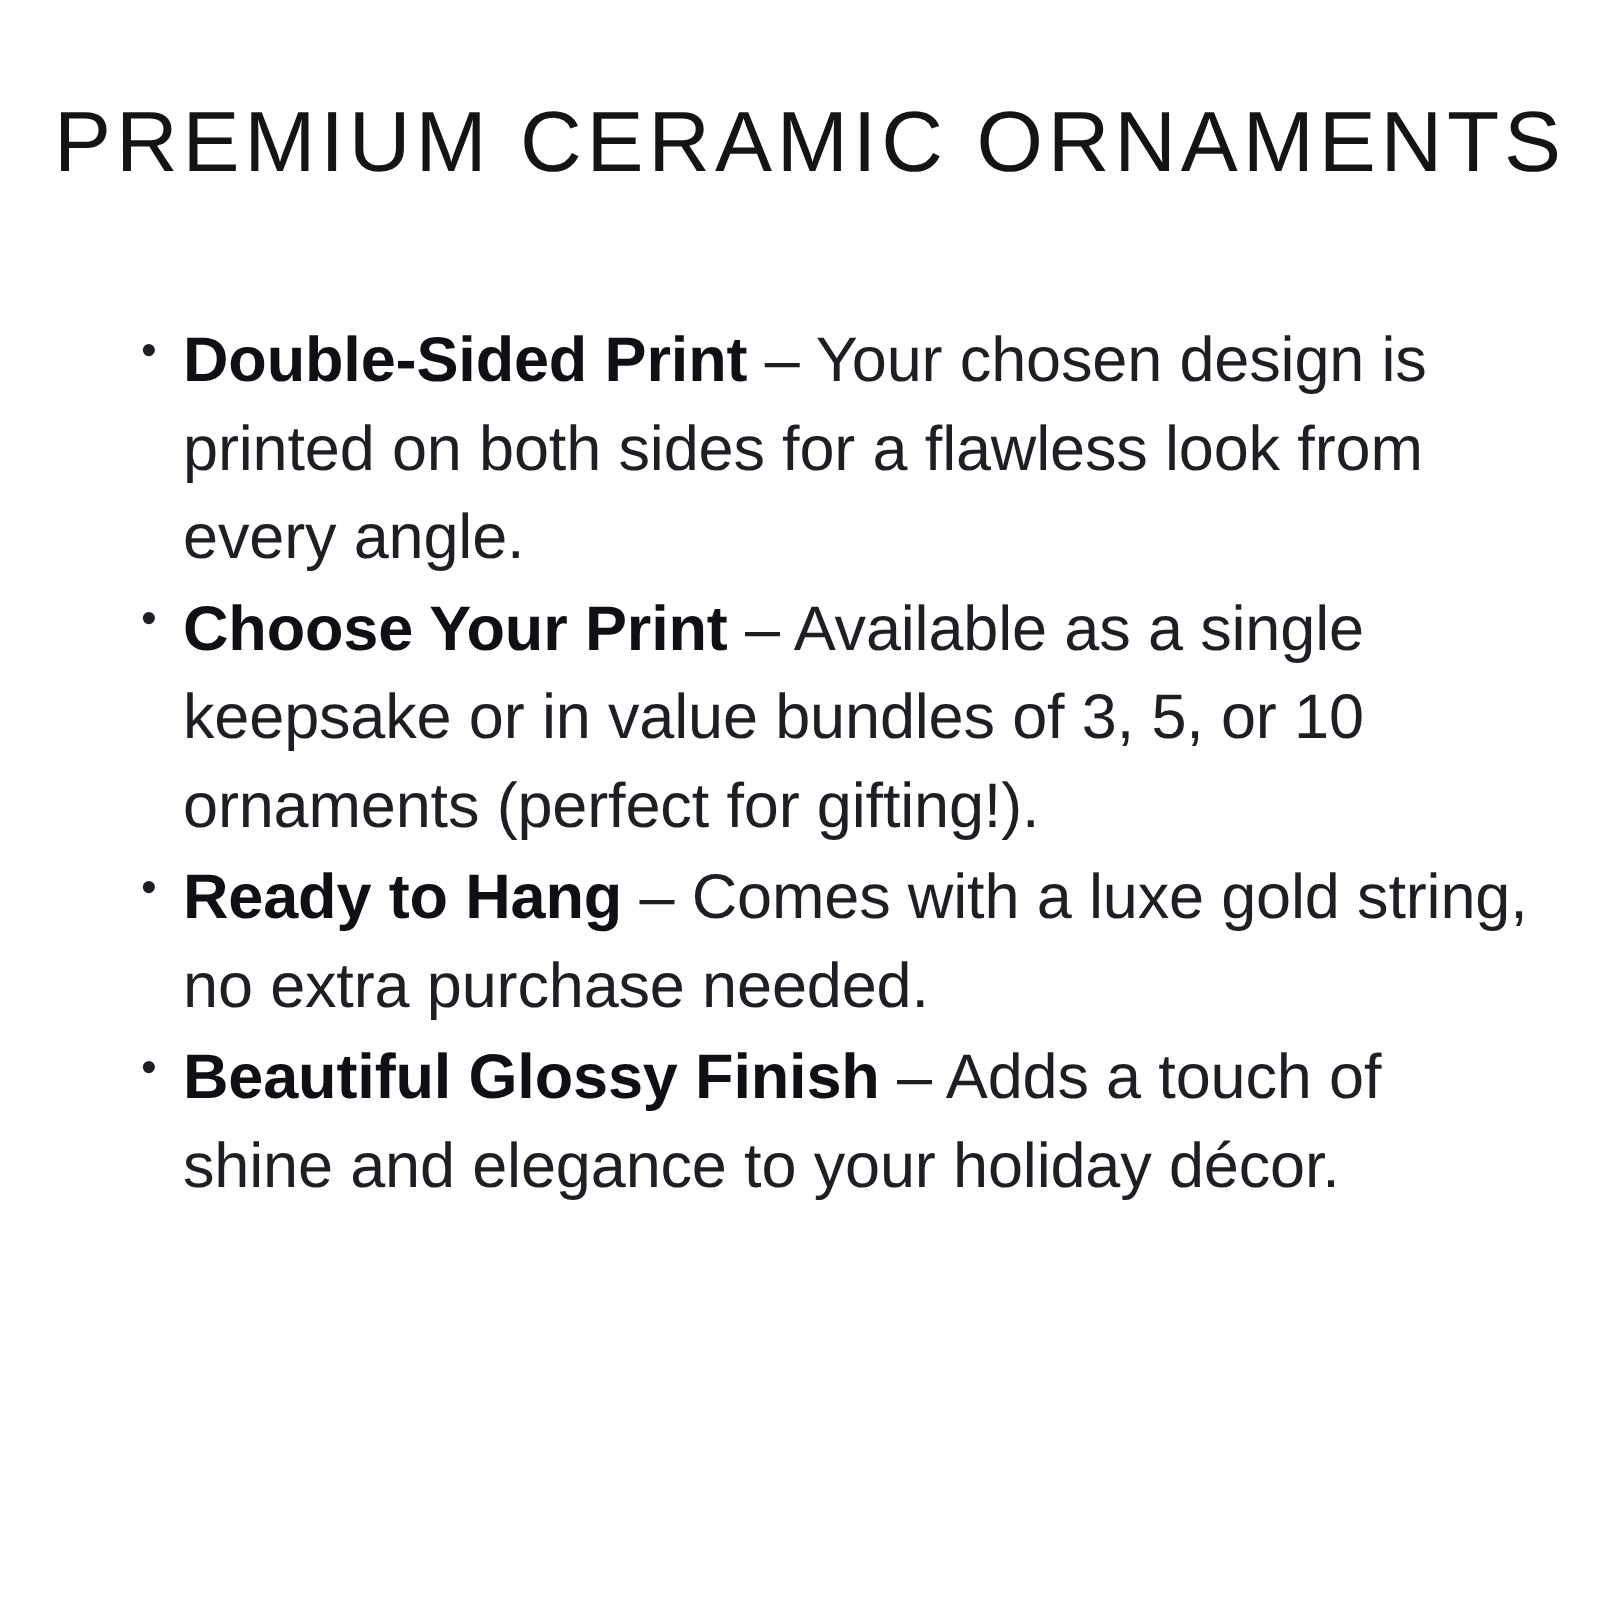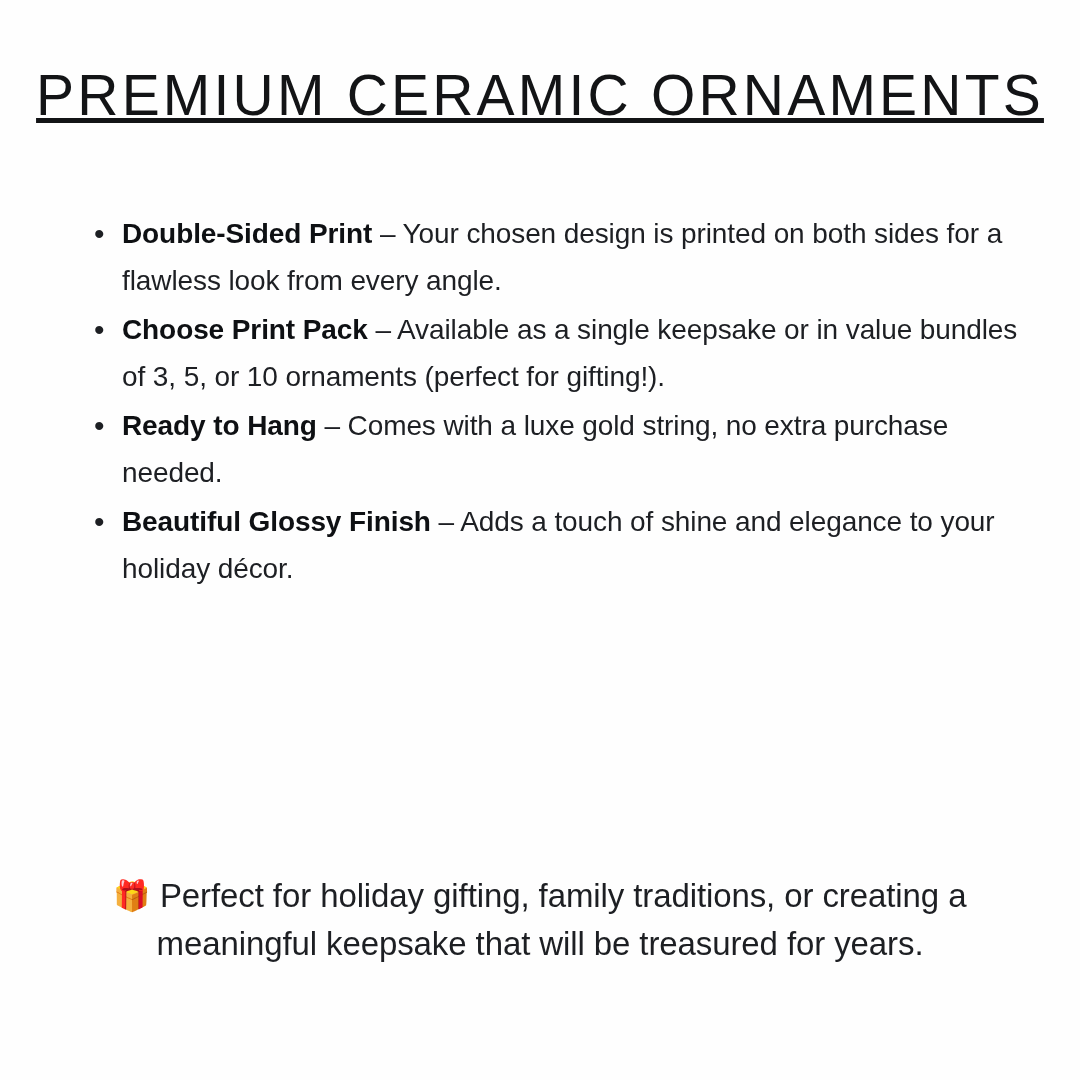--- a/index.html
+++ b/index.html
@@ -26,38 +26,37 @@
     top: 62px;
     left: 0;
     width: 1080px;
     text-align: center;
     font-family: "Liberation Sans", sans-serif;
     font-weight: 300;
     font-size: 57px;
     letter-spacing: 3.2px;
     color: #131416;
     white-space: nowrap;
-    text-decoration: underline;
   }
   .bullets {
     position: absolute;
     top: 210px;
     left: 86px;
     width: 940px;
     margin: 0;
     padding: 0;
     list-style: none;
   }
   .bullet {
     position: relative;
     display: block;
     padding-left: 36px;
     margin-bottom: 2px;
-    font-size: 28px;
-    line-height: 47px;
+    font-size: 42px;
+    line-height: 59px;
     color: #1d1f23;
     letter-spacing: -0.1px;
   }
   .bullet::before {
     content: "•";
     position: absolute;
     left: 8px;
     top: 0;
     font-size: 30px;
     line-height: 47px;
@@ -88,27 +87,24 @@
 
 <div class="page">
 
   <div class="title">PREMIUM CERAMIC ORNAMENTS</div>
 
   <ul class="bullets">
     <li class="bullet">
       <b>Double-Sided Print</b><span> – Your chosen design is printed on both sides for a flawless look from every angle.</span>
     </li>
     <li class="bullet">
-      <b>Choose Print Pack</b><span> – Available as a single keepsake or in value bundles of 3, 5, or 10 ornaments (perfect for gifting!).</span>
+      <b>Choose Your Print</b><span> – Available as a single keepsake or in value bundles of 3, 5, or 10 ornaments (perfect for gifting!).</span>
     </li>
     <li class="bullet">
       <b>Ready to Hang</b><span> – Comes with a luxe gold string, no extra purchase needed.</span>
     </li>
     <li class="bullet">
       <b>Beautiful Glossy Finish</b><span> – Adds a touch of shine and elegance to your holiday décor.</span>
     </li>
   </ul>
 
-  <div class="footer">
-    <span class="gift-icon">🎁</span><span> Perfect for holiday gifting, family traditions, or creating a meaningful keepsake that will be treasured for years.</span>
-  </div>
 
 </div>
 
 </body></html>

